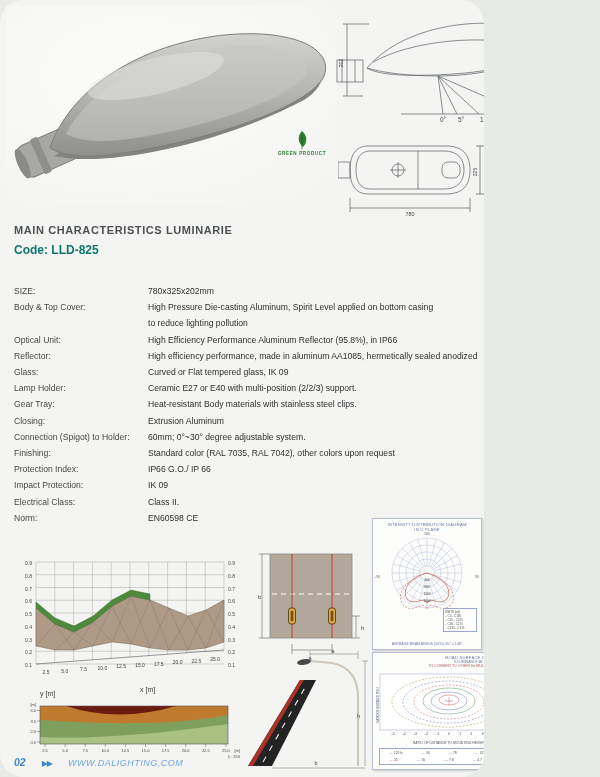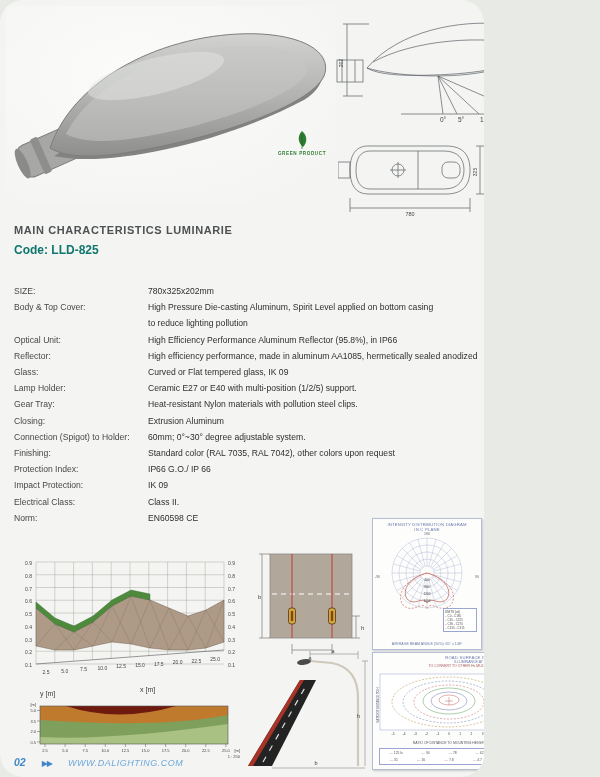--- a/index.html
+++ b/index.html
@@ -255,25 +255,25 @@
         <div class="spec-row">
           <div class="spec-label">Reflector:</div>
           <div class="spec-value">High efficiency performance, made in aluminum AA1085, hermetically sealed anodized</div>
         </div>
         <div class="spec-row">
           <div class="spec-label">Glass:</div>
           <div class="spec-value">Curved or Flat tempered glass, IK 09</div>
         </div>
         <div class="spec-row">
           <div class="spec-label">Lamp Holder:</div>
-          <div class="spec-value">Ceramic E27 or E40 with multi-position (1/2/5) support.</div>
+          <div class="spec-value">Ceramic E27 or E40 with multi-position (2/2/3) support.</div>
         </div>
         <div class="spec-row">
           <div class="spec-label">Gear Tray:</div>
-          <div class="spec-value">Heat-resistant Nylon materials with pollution steel clips.</div>
+          <div class="spec-value">Heat-resistant Body materials with stainless steel clips.</div>
         </div>
         <div class="spec-row">
           <div class="spec-label">Closing:</div>
           <div class="spec-value">Extrusion Aluminum</div>
         </div>
         <div class="spec-row">
           <div class="spec-label">Connection (Spigot) to Holder:</div>
           <div class="spec-value">60mm; 0°~30° degree adjustable system.</div>
         </div>
         <div class="spec-row">

